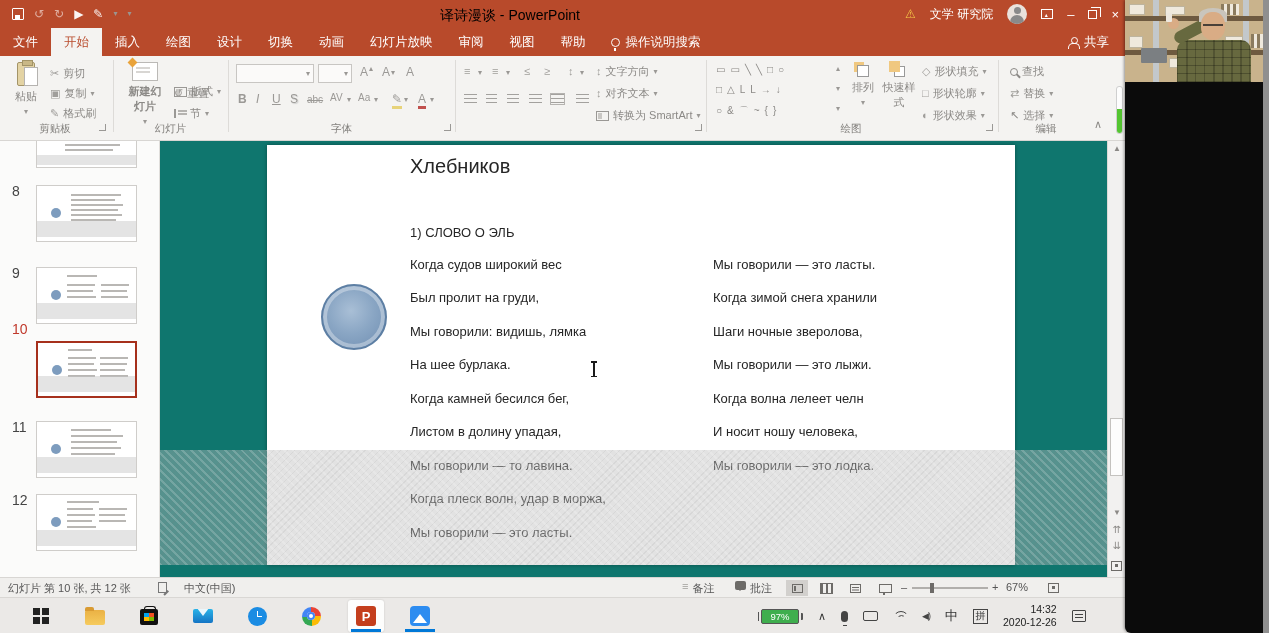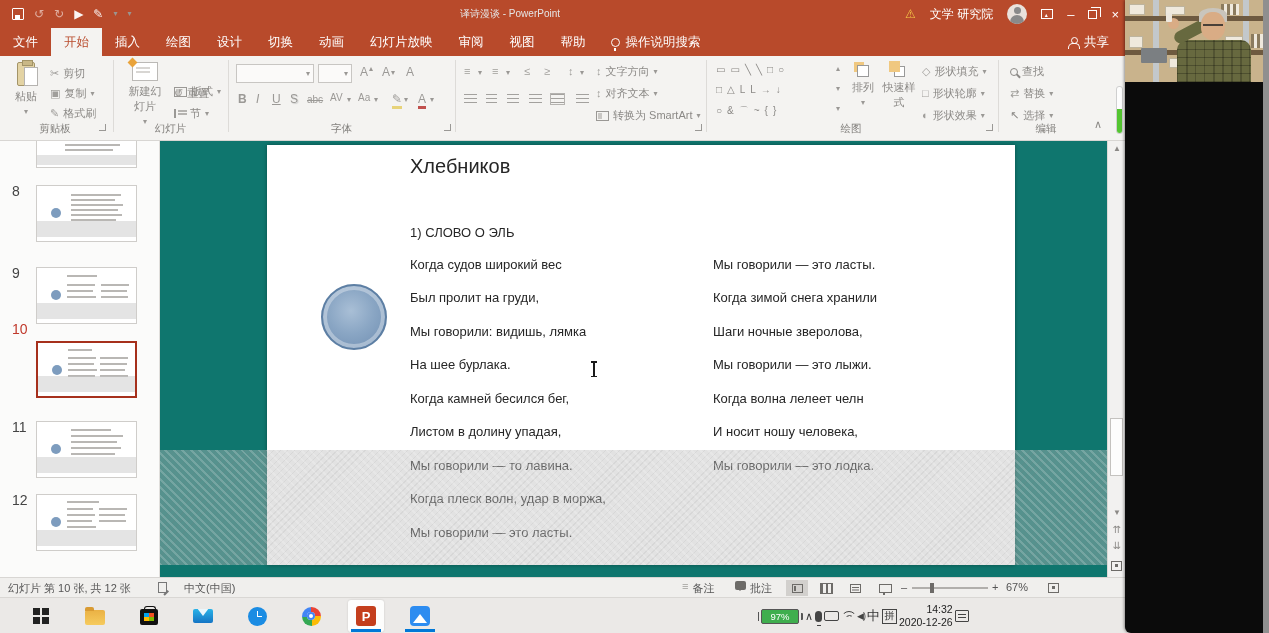--- a/index.html
+++ b/index.html
@@ -9,21 +9,21 @@
   .ab { position:absolute; }
 
   
   .titlebar { left:0; top:0; width:1269px; height:28px; background:#b84a2b; color:#fff;
               display:flex; align-items:center; }
   .qat { display:flex; align-items:center; gap:10px; padding-left:12px; font-size:12px; }
   .ticon { color:#fff; opacity:.95; font-size:12px; line-height:1; }
   .ticon.dim { opacity:.55; }
   .save-ic { width:12px; height:12px; border:1.5px solid #fff; border-radius:1px; position:relative; }
   .save-ic::after { content:""; position:absolute; left:2px; bottom:0; width:5px; height:4px; background:#fff; }
-  .tb-title { position:absolute; left:350px; width:320px; text-align:center; font-size:10px; color:#e5e5e5; top:7px; }
+  .tb-title { position:absolute; left:350px; width:320px; text-align:center; font-size:14px; color:#000000; top:7px; }
   .tb-right { position:absolute; right:150px; top:0; height:28px; display:flex; align-items:center; gap:14px; font-size:12px; }
   .warn { color:#f7c948; font-size:12px; }
   .avatar { width:20px; height:20px; border-radius:50%; background:#e9e2dc; position:relative; overflow:hidden; }
   .avatar::before { content:""; position:absolute; left:6.5px; top:3px; width:7px; height:7px; border-radius:50%; background:#8a8a8a; }
   .avatar::after { content:""; position:absolute; left:3px; top:11px; width:14px; height:9px; border-radius:7px 7px 0 0; background:#8a8a8a; }
   .ropt { width:12px; height:10px; border:1.2px solid #fff; position:relative; }
   .ropt::after { content:"▴"; position:absolute; font-size:6px; left:2.5px; top:0.5px; color:#fff; }
   .restore-ic { width:9px; height:9px; border:1.2px solid #fff; position:relative; background:transparent; }
   .restore-ic::before { content:""; position:absolute; left:2px; top:-4px; width:9px; height:9px; border:1.2px solid #fff; border-left:none; border-bottom:none; }
   .winbtn { font-size:13px; line-height:1; }
@@ -143,21 +143,21 @@
   .browser-ic { width:19px; height:19px; border-radius:50%;
         background:conic-gradient(#ea4335 0 25%, #fbbc05 0 50%, #34a853 0 75%, #4285f4 0); position:relative; }
   .browser-ic::after { content:""; position:absolute; left:5.5px; top:5.5px; width:8px; height:8px; border-radius:50%; background:#fff; box-shadow:inset 0 0 0 2px #4285f4; }
   .tk-active { position:absolute; top:2px; width:36px; height:32px; background:#fdfdfc; border-radius:3px; box-shadow:0 0 2px rgba(0,0,0,.15); }
   .ppt-ic { width:20px; height:20px; border-radius:3px; background:#c43e1c; color:#fff; font-weight:bold; font-size:13px;
             display:flex; align-items:center; justify-content:center; }
   .meet-ic { width:20px; height:20px; border-radius:4px; background:#2d8cf0; position:relative; overflow:hidden; }
   .meet-ic::after { content:""; position:absolute; left:3px; top:8px; width:0; height:0;
         border-left:7px solid transparent; border-right:7px solid transparent; border-bottom:9px solid #fff; }
   .underline-ind { position:absolute; top:31px; height:3px; width:30px; background:#0078d7; }
-  .tray { position:absolute; top:0; height:36px; display:flex; align-items:center; gap:2px; color:#333; font-size:11px; }
+  .tray { position:absolute; top:0; height:36px; display:flex; align-items:center; gap:15px; color:#333; font-size:11px; }
   .batt { display:flex; align-items:center; gap:2px; }
   .batt-plug { width:7px; height:9px; border-right:1.5px solid #555; position:relative; }
   .batt-body { width:38px; height:15px; border:1px solid #555; border-radius:2px; background:#3fae4e; color:#fff;
                font-size:9.5px; display:flex; align-items:center; justify-content:center; }
   .batt-tip { width:2px; height:7px; background:#555; border-radius:0 1px 1px 0; }
   .mic-ic { width:7px; height:11px; border-radius:3.5px; background:#444; position:relative; }
   .mic-ic::after { content:""; position:absolute; left:1.5px; top:11px; width:4px; height:3px; border-bottom:1.5px solid #444; }
   .tablet-ic { width:15px; height:10px; border:1.3px solid #444; border-radius:2px; position:relative; }
   .wifi-ic { width:14px; height:10px; position:relative; overflow:hidden; }
   .wifi-ic::before { content:""; position:absolute; left:0; top:0; width:14px; height:14px; border:1.5px solid #444; border-radius:50%; clip-path:polygon(0 0,100% 0,50% 50%); }
@@ -256,21 +256,21 @@
     <div class="rsm" style="left:50px; top:50px;">
       <span class="gicon">✎</span>
       <span>格式刷</span>
     </div>
     <div class="glabel" style="left:0; width:110px;">剪贴板</div>
     <span class="launcher" style="left:99px;"></span>
     <div class="gsep" style="left:113px;"></div>
 
     <div class="bigbtn" style="left:122px; top:6px; width:46px;">
       <span class="ns-ic"></span>
-      <span style="width:34px;">新建幻灯片</span>
+      <span style="width:34px;font-weight:bold;">新建幻灯片</span>
       <span class="caret">▾</span>
     </div>
     <div class="rsm" style="left:174px; top:28px;text-align:right;">
       <span class="layout-ic"></span>
       <span>版式</span>
       <span class="caret">▾</span>
     </div>
     <div class="rsm" style="left:174px; top:30px;">
       <span class="gicon">↺</span>
       <span>重置</span>

